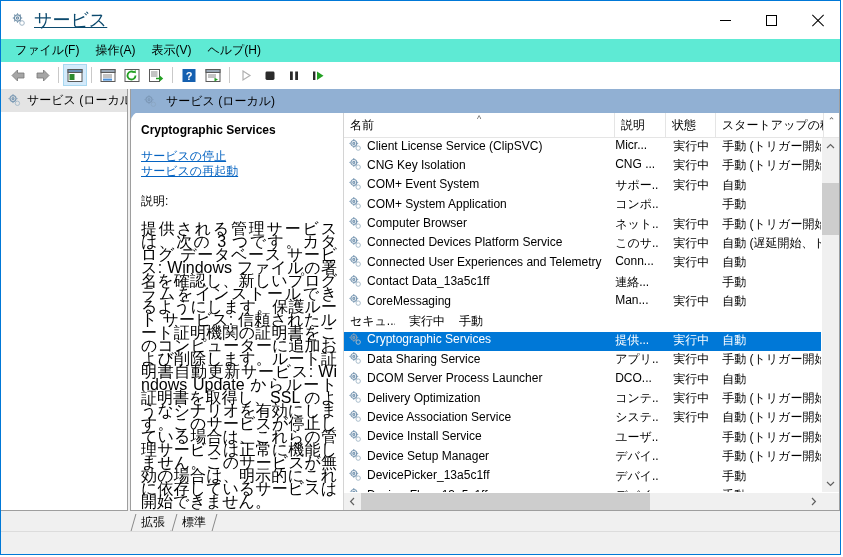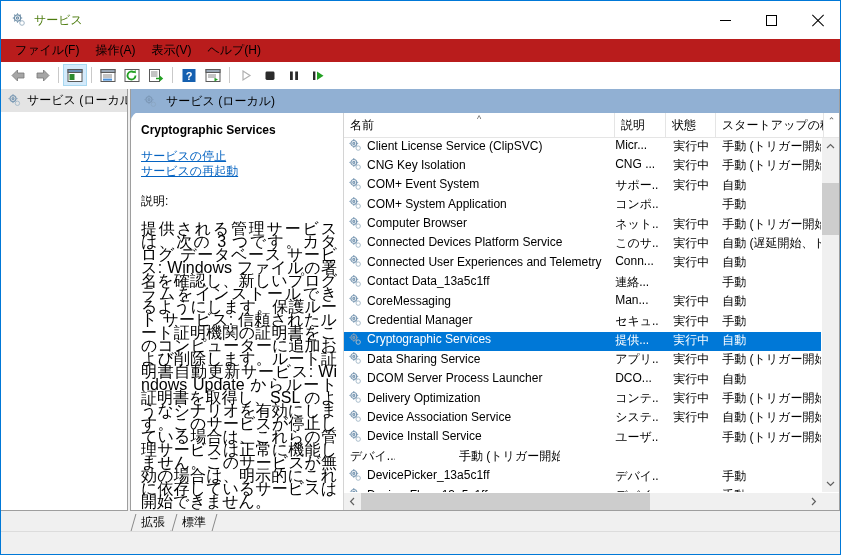--- a/index.html
+++ b/index.html
@@ -36,22 +36,23 @@
     flex: 0 0 auto;
     position: relative;
   }
   .title-left {
     display: flex;
     align-items: center;
     padding-left: 10px;
     gap: 7px;
   }
   .title-text {
-    font-size: 12px;
-    color: #4d7c0f;
+    font-size: 18px;
+    color: #0c4a6e;
+    text-decoration: underline;
   }
   .win-buttons {
     position: absolute;
     right: 0;
     top: 0;
     height: 38px;
     display: flex;
   }
   .win-btn {
     width: 46px;
@@ -73,21 +74,21 @@
   .glyph-close:before, .glyph-close:after {
     content: ""; position: absolute; left: -1px; top: 6px;
     width: 16px; height: 1px; background: #000;
   }
   .glyph-close:before { transform: rotate(45deg); }
   .glyph-close:after  { transform: rotate(-45deg); }
 
   
   .menubar {
     height: 23px;
-    background: #b91c1c;
+    background: #5eead4;
     display: flex;
     align-items: center;
     padding-left: 8px;
     flex: 0 0 auto;
   }
   .menu-item {
     padding: 3px 10px 4px 6px;
     font-size: 12px;
     cursor: default;
     white-space: nowrap;
@@ -832,37 +833,20 @@
     </g>
     <circle cx="10.2" cy="10.1" r="2.2" fill="none" stroke="#a9bdcc" stroke-width="1"></circle>
   </svg></span>
                     <span>CoreMessaging</span>
                   </div>
                   <div class="cell cell-desc">Man...</div>
                   <div class="cell cell-state">実行中</div>
                   <div class="cell cell-start">自動</div>
                 </div>
                 <div class="lv-row">
-                  <div class="cell cell-name">
-                    <span class="icon-svc">
-  <svg width="15" height="15" viewBox="0 0 15 15">
-    <g fill="none" stroke="#7d9bb5" stroke-width="1.2">
-      <circle cx="5.8" cy="5.4" r="2.9"></circle>
-                          <circle cx="5.8" cy="5.4" r="1"></circle>
-    </g>
-    <g stroke="#7d9bb5" stroke-width="1">
-      <line x1="5.8" y1="1" x2="5.8" y2="2.1"></line>
-                          <line x1="5.8" y1="8.7" x2="5.8" y2="9.8"></line>
-      <line x1="1.4" y1="5.4" x2="2.5" y2="5.4"></line>
-                          <line x1="9.1" y1="5.4" x2="10.2" y2="5.4"></line>
-    </g>
-    <circle cx="10.2" cy="10.1" r="2.2" fill="none" stroke="#a9bdcc" stroke-width="1"></circle>
-  </svg></span>
-                    <span>Credential Manager</span>
-                  </div>
                   <div class="cell cell-desc">セキュ...</div>
                   <div class="cell cell-state">実行中</div>
                   <div class="cell cell-start">手動</div>
                 </div>
                 <div class="lv-row selected">
                   <div class="cell cell-name">
                     <span class="icon-svc">
   <svg width="15" height="15" viewBox="0 0 15 15">
     <g fill="none" stroke="#7d9bb5" stroke-width="1.2">
       <circle cx="5.8" cy="5.4" r="2.9"></circle>
@@ -986,20 +970,37 @@
     </g>
     <circle cx="10.2" cy="10.1" r="2.2" fill="none" stroke="#a9bdcc" stroke-width="1"></circle>
   </svg></span>
                     <span>Device Install Service</span>
                   </div>
                   <div class="cell cell-desc">ユーザ...</div>
                   <div class="cell cell-state"></div>
                   <div class="cell cell-start">手動 (トリガー開始)</div>
                 </div>
                 <div class="lv-row">
+                  <div class="cell cell-name">
+                    <span class="icon-svc">
+  <svg width="15" height="15" viewBox="0 0 15 15">
+    <g fill="none" stroke="#7d9bb5" stroke-width="1.2">
+      <circle cx="5.8" cy="5.4" r="2.9"></circle>
+                          <circle cx="5.8" cy="5.4" r="1"></circle>
+    </g>
+    <g stroke="#7d9bb5" stroke-width="1">
+      <line x1="5.8" y1="1" x2="5.8" y2="2.1"></line>
+                          <line x1="5.8" y1="8.7" x2="5.8" y2="9.8"></line>
+      <line x1="1.4" y1="5.4" x2="2.5" y2="5.4"></line>
+                          <line x1="9.1" y1="5.4" x2="10.2" y2="5.4"></line>
+    </g>
+    <circle cx="10.2" cy="10.1" r="2.2" fill="none" stroke="#a9bdcc" stroke-width="1"></circle>
+  </svg></span>
+                    <span>Device Setup Manager</span>
+                  </div>
                   <div class="cell cell-desc">デバイ...</div>
                   <div class="cell cell-state"></div>
                   <div class="cell cell-start">手動 (トリガー開始)</div>
                 </div>
                 <div class="lv-row">
                   <div class="cell cell-name">
                     <span class="icon-svc">
   <svg width="15" height="15" viewBox="0 0 15 15">
     <g fill="none" stroke="#7d9bb5" stroke-width="1.2">
       <circle cx="5.8" cy="5.4" r="2.9"></circle>

